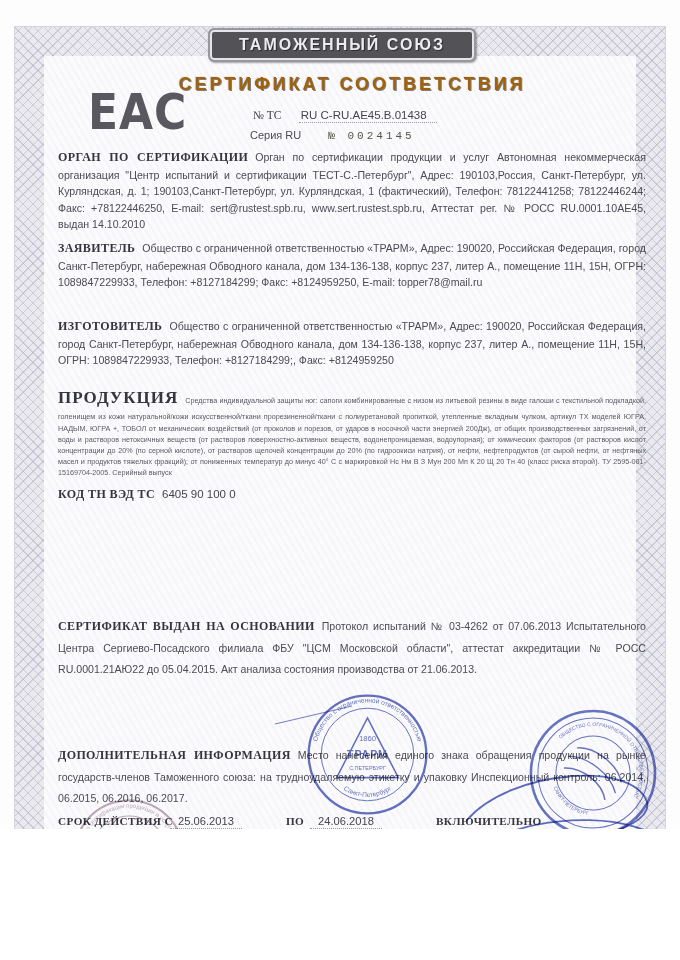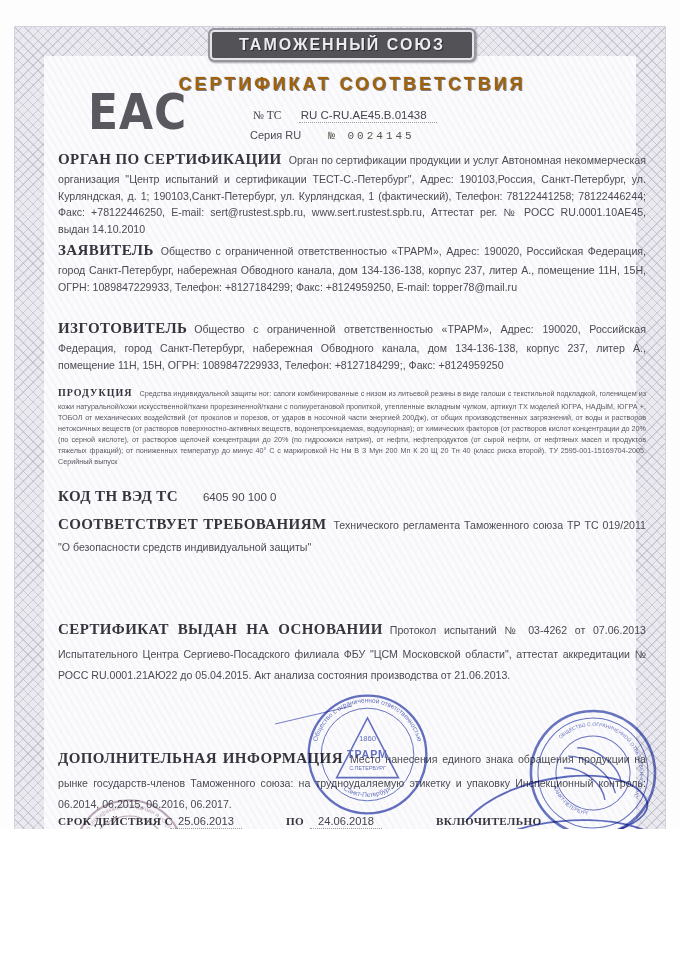--- a/index.html
+++ b/index.html
@@ -27,26 +27,26 @@
   .cert-title{position:absolute;left:12px;top:74px;width:680px;text-align:center;
     font-size:18px;font-weight:bold;letter-spacing:3px;color:#a16207;
     text-shadow:1px 1px 0 #7e7e86,-1px -1px 0 #e8e8ec;font-family:"Liberation Sans",sans-serif;}
   .numline{position:absolute;left:253px;top:109px;font-size:11.5px;color:#4b4b54;}
   .numline .lbl{font-family:"Liberation Serif",serif;color:#3d3d46;}
   .numline .val{margin-left:14px;border-bottom:1px dotted #9a9aa4;padding:0 10px 1px 2px;color:#45454e;text-align:right;}
   .seriesline{position:absolute;left:250px;top:129px;font-size:11px;color:#4b4b54;}
   .seriesline .serial{margin-left:24px;font-family:"Liberation Mono",monospace;letter-spacing:3px;color:#55554b;}
   
   .sec{position:absolute;left:58px;width:588px;font-size:10.6px;line-height:1.56;color:#4b4b54;text-align:justify;}
-  .slabel{font-family:"Liberation Serif",serif;font-weight:bold;font-size:15px;color:#35353e;
+  .slabel{font-family:"Liberation Serif",serif;font-weight:bold;font-size:12px;color:#35353e;
     letter-spacing:.4px;margin-right:7px;}
   .lh-wide{line-height:1.95;}
   .sec.small{font-size:7.2px;line-height:1.55;color:#5a5a63;text-align:justify;}
-  .sec.small .slabel{font-size:10px;letter-spacing:1px;}
-  .code-val{margin-left:18px;font-size:11.5px;color:#45454e;}
+  .sec.small .slabel{font-size:17px;letter-spacing:1px;}
+  .code-val{font-size:11.5px;color:#45454e;}
   
   .validity{position:absolute;left:58px;top:815px;width:560px;font-size:11.2px;color:#45454e;}
   .validity .vl{font-family:"Liberation Serif",serif;font-weight:bold;color:#35353e;letter-spacing:.4px;}
   .validity .vd{border-bottom:1px dotted #9a9aa4;padding:0 8px 1px 8px;}
   .v-from{position:absolute;left:0;top:0;}
   .d-from{position:absolute;left:112px;top:0;}
   .v-po{position:absolute;left:228px;top:0;}
   .d-to{position:absolute;left:252px;top:0;}
   .v-incl{position:absolute;left:378px;top:0;}
   
@@ -94,23 +94,20 @@
   </div>
   <div class="sec" style="top:317px">
     <span class="slabel">ИЗГОТОВИТЕЛЬ</span><span>Общество с ограниченной ответственностью «ТРАРМ»,  Адрес: 190020, Российская Федерация, город Санкт-Петербург, набережная Обводного канала, дом 134-136-138, корпус 237, литер А., помещение 11Н, 15Н,  ОГРН: 1089847229933,  Телефон: +8127184299;,  Факс: +8124959250</span>
   </div>
   <div class="sec small" style="top:385px">
     <span class="slabel">ПРОДУКЦИЯ</span><span>Средства индивидуальной защиты ног: сапоги комбинированные с низом из литьевой резины в виде галоши с текстильной подкладкой, голенищем из кожи натуральной/кожи искусственной/ткани прорезиненной/ткани с полиуретановой пропиткой, утепленные вкладным чулком, артикул ТХ моделей ЮГРА, НАДЫМ, ЮГРА +, ТОБОЛ от механических воздействий (от проколов и порезов, от ударов в носочной части энергией 200Дж), от общих производственных загрязнений, от воды и растворов нетоксичных веществ (от растворов поверхностно-активных веществ, водонепроницаемая, водоупорная); от химических факторов (от растворов кислот концентрации до 20% (по серной кислоте), от растворов щелочей концентрации до 20% (по гидроокиси натрия), от нефти, нефтепродуктов (от сырой нефти, от нефтяных масел и продуктов тяжелых фракций); от пониженных температур до минус 40° С с маркировкой Нс Нм В З Мун 200 Мп К 20 Щ 20 Тн 40 (класс риска второй).  ТУ 2595-001-15169704-2005.  Серийный выпуск</span>
   </div>
   <div class="sec" style="top:485px">
     <span class="slabel">КОД ТН ВЭД ТС</span><span class="code-val">6405 90 100 0</span>
   </div>
-  <div class="sec" style="top:511px;line-height:1.8">
-    <span class="slabel">СООТВЕТСТВУЕТ ТРЕБОВАНИЯМ</span><span>Технического регламента Таможенного союза ТР ТС 019/2011 "О безопасности средств индивидуальной защиты"</span>
-  </div>
   <div class="sec lh-wide" style="top:615px">
     <span class="slabel">СЕРТИФИКАТ ВЫДАН НА ОСНОВАНИИ</span><span>Протокол испытаний № 03-4262 от 07.06.2013 Испытательного Центра Сергиево-Посадского филиала ФБУ "ЦСМ Московской области", аттестат аккредитации № РОСС RU.0001.21АЮ22 до 05.04.2015. Акт анализа состояния производства от 21.06.2013.</span>
   </div>
   <div class="sec lh-wide" style="top:744px">
     <span class="slabel">ДОПОЛНИТЕЛЬНАЯ ИНФОРМАЦИЯ</span><span>Место нанесения единого знака обращения продукции на рынке государств-членов Таможенного союза: на трудноудаляемую этикетку и упаковку Инспекционный контроль: 06.2014, 06.2015, 06.2016, 06.2017.</span>
   </div>
 
   <div class="validity">
     <span class="vl v-from">СРОК ДЕЙСТВИЯ С</span>
     <span class="vd d-from">25.06.2013</span>

